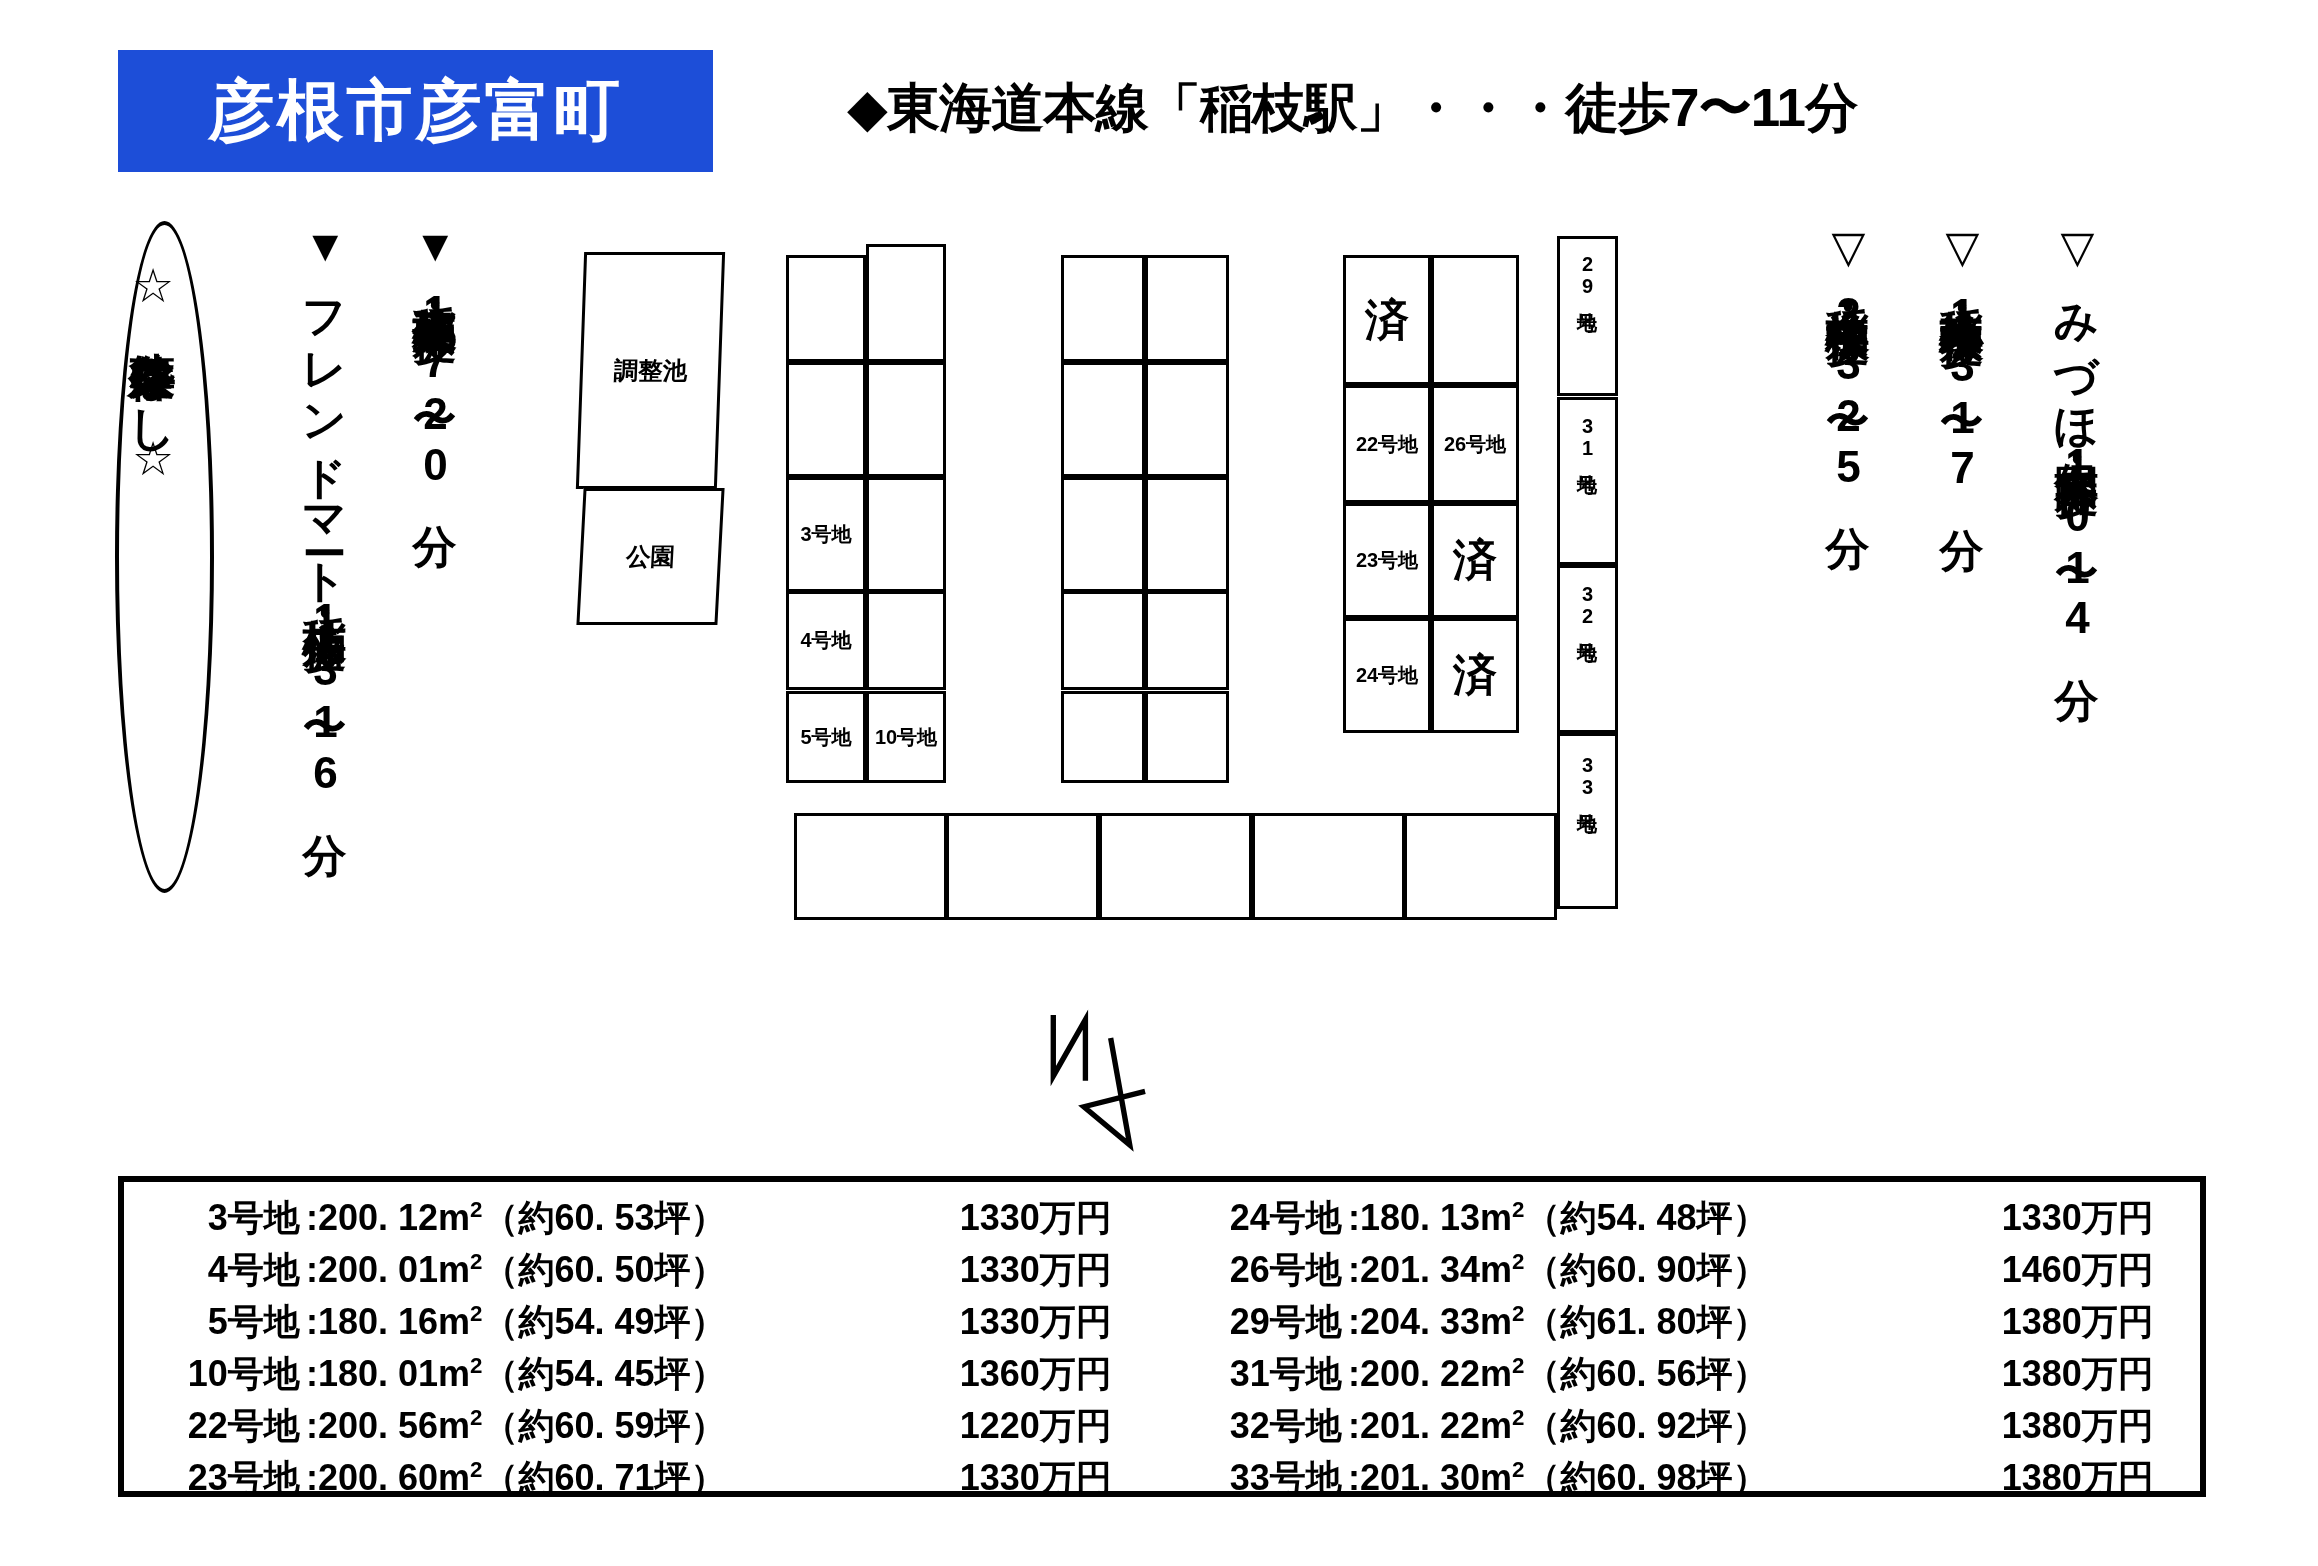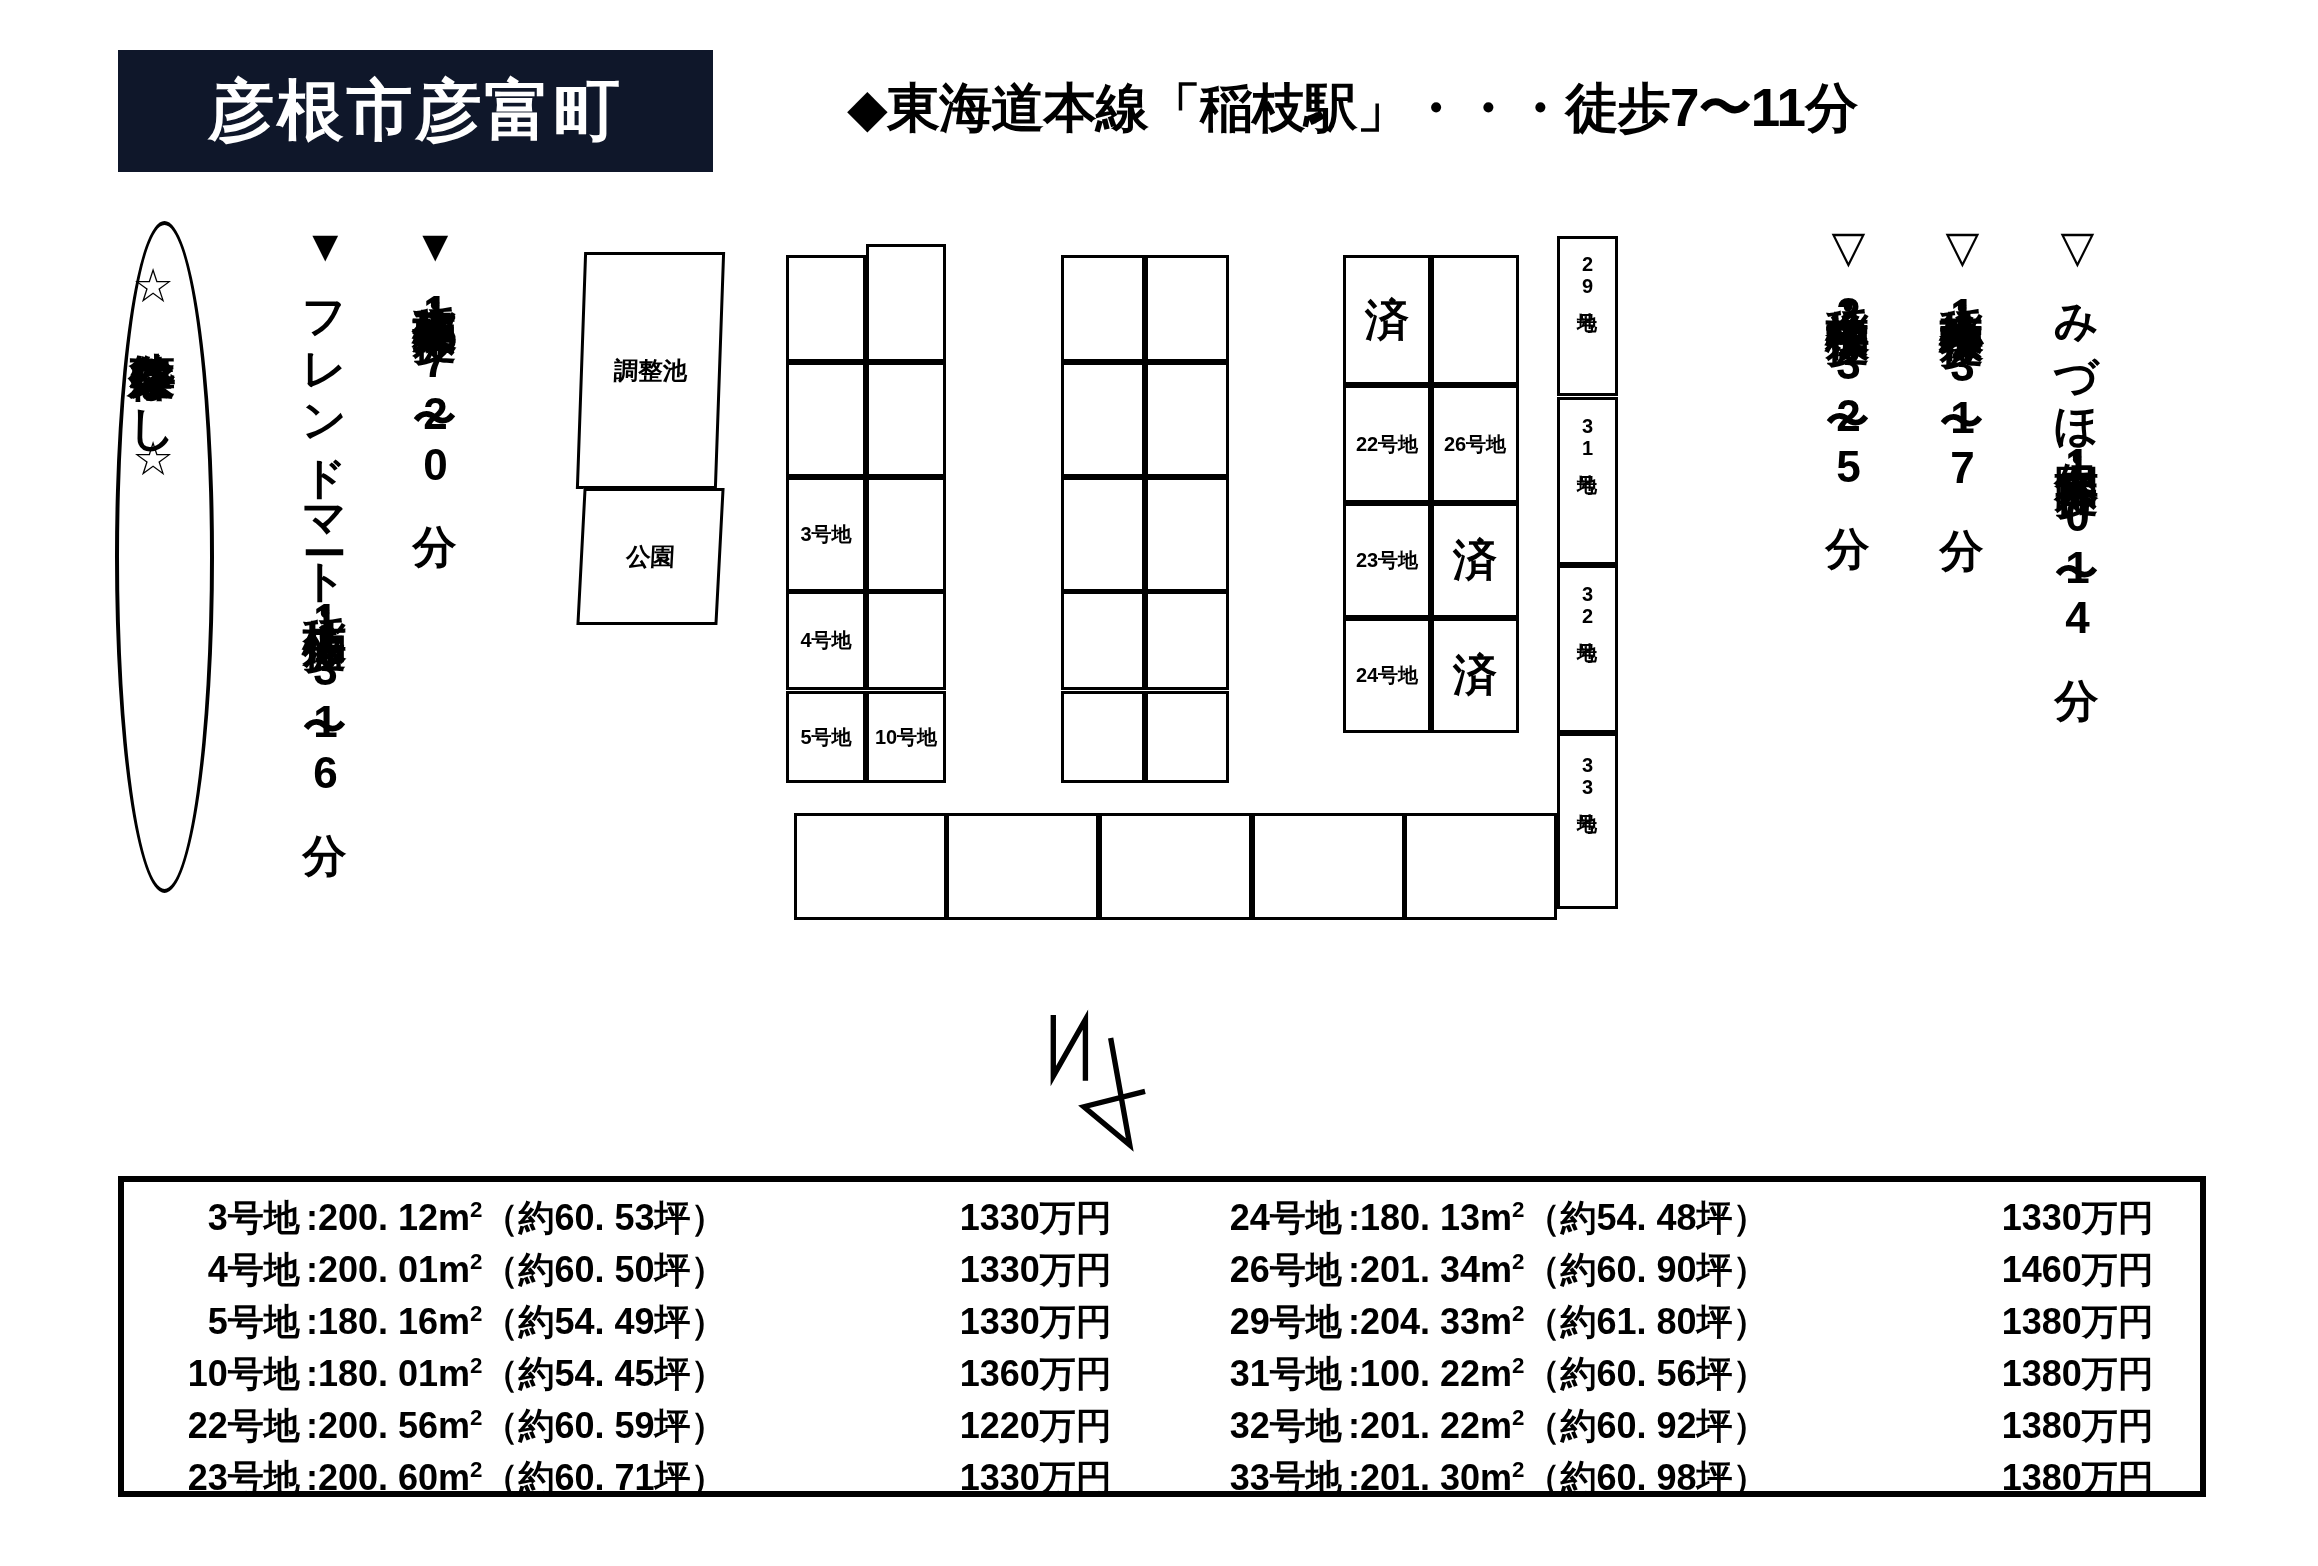--- a/index.html
+++ b/index.html
@@ -9,21 +9,21 @@
     font-family:"Liberation Sans","DejaVu Sans",sans-serif;
     color:#000000;
     position:relative;
     overflow:hidden;
   }
   .abs{position:absolute;}
 
   
   #title-badge{
     left:118px;top:50px;width:595px;height:122px;
-    background:#0f172a;color:#fff;
+    background:#1d4ed8;color:#fff;
     display:flex;align-items:center;justify-content:center;
     font-weight:bold;font-size:66px;letter-spacing:3.1px;
   }
   #access-line{
     left:847px;top:73px;
     font-size:53px;font-weight:bold;white-space:nowrap;
     letter-spacing:-0.8px;
   }
 
   
@@ -263,21 +263,21 @@
         <td class="c-name">29号地</td>
         <td class="c-area">:<span>204. 33</span><span>m</span><span class="sup">2</span><span>（約61. 80坪）</span></td>
         <td class="c-price">1380万円</td>
       </tr>
       <tr>
         <td class="c-name">10号地</td>
         <td class="c-area">:<span>180. 01</span><span>m</span><span class="sup">2</span><span>（約54. 45坪）</span></td>
         <td class="c-price">1360万円</td>
         <td class="c-gap"></td>
         <td class="c-name">31号地</td>
-        <td class="c-area">:<span>100. 22</span><span>m</span><span class="sup">2</span><span>（約60. 56坪）</span></td>
+        <td class="c-area">:<span>200. 22</span><span>m</span><span class="sup">2</span><span>（約60. 56坪）</span></td>
         <td class="c-price">1380万円</td>
       </tr>
       <tr>
         <td class="c-name">22号地</td>
         <td class="c-area">:<span>200. 56</span><span>m</span><span class="sup">2</span><span>（約60. 59坪）</span></td>
         <td class="c-price">1220万円</td>
         <td class="c-gap"></td>
         <td class="c-name">32号地</td>
         <td class="c-area">:<span>201. 22</span><span>m</span><span class="sup">2</span><span>（約60. 92坪）</span></td>
         <td class="c-price">1380万円</td>

